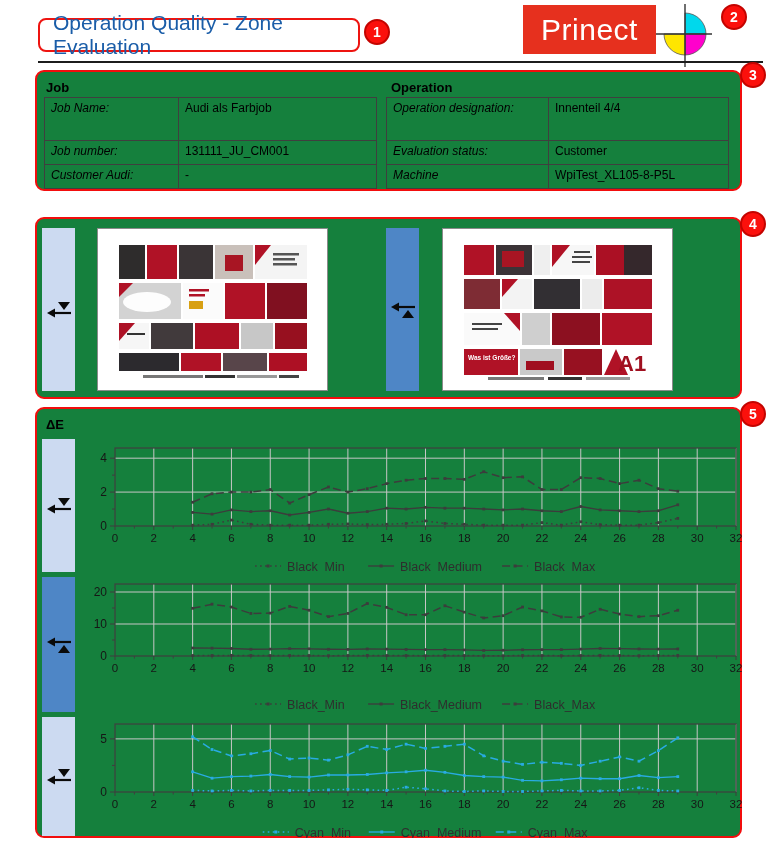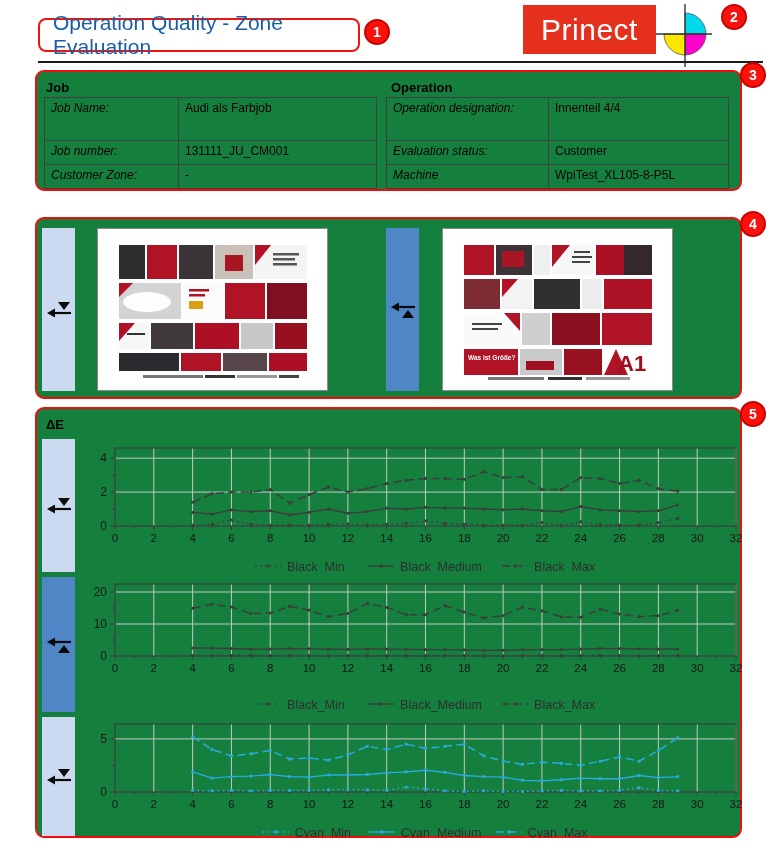--- a/index.html
+++ b/index.html
@@ -83,21 +83,21 @@
       <tbody>
           <tr class="tall">
         <td class="lbl">Job Name:</td>
         <td>Audi als Farbjob</td>
           </tr>
       <tr class="short">
         <td class="lbl">Job number:</td>
         <td>131111_JU_CM001</td>
           </tr>
       <tr class="short">
-        <td class="lbl">Customer Zone:</td>
+        <td class="lbl">Customer Audi:</td>
         <td>-</td>
           </tr>
     </tbody>
       </table>
 
     <table class="info" style="left:349px;top:25px;width:343px;">
       <colgroup>
           <col style="width:162px;">
           <col>
         </colgroup>

